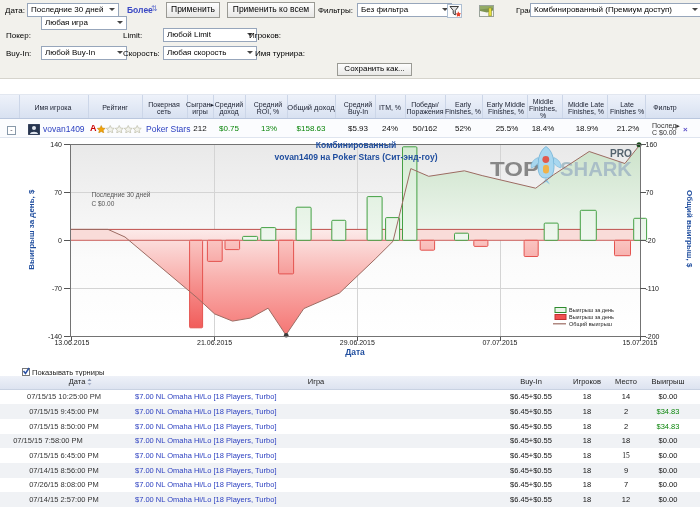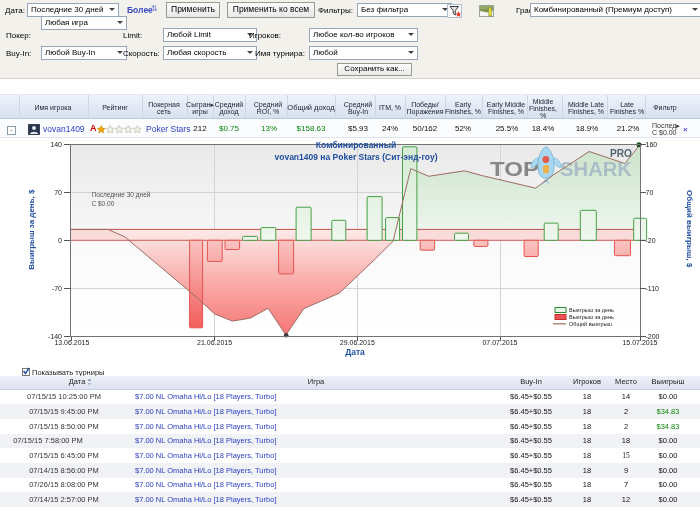--- a/index.html
+++ b/index.html
@@ -42,28 +42,26 @@
  <rect x="9.8" y="3" width="2.6" height="8" fill="#e8e23c" stroke="#8a8a30" stroke-width="0.6"></rect>
 </svg>
 <span class="abs lbl" style="left:492px;top:6px;padding-left:24px;">График:</span>
 <span class="sel" style="left:530px;top:3px;width:164px;">Комбинированный (Премиум доступ)<span class="ar"></span></span>
 
 <span class="abs lbl" style="left:6px;top:31px;">Покер:</span>
 <span class="sel" style="left:41px;top:16px;width:78px;">Любая игра<span class="ar"></span></span>
 <span class="abs lbl" style="left:123px;top:31px;">Limit:</span>
 <span class="sel" style="left:163px;top:28px;width:86px;">Любой Limit<span class="ar"></span></span>
 <span class="abs lbl" style="left:249px;top:31px;">Игроков:</span>
-<span class="sel" style="left:309px;top:28px;width:101px;">Любое кол-во игроков<span class="ar"></span></span>
 
 <span class="abs lbl" style="left:6px;top:49px;">Buy-In:</span>
 <span class="sel" style="left:41px;top:46px;width:78px;">Любой Buy-In<span class="ar"></span></span>
 <span class="abs lbl" style="left:123px;top:49px;">Скорость:</span>
 <span class="sel" style="left:163px;top:46px;width:86px;">Любая скорость<span class="ar"></span></span>
 <span class="abs lbl" style="left:255px;top:49px;">Имя турнира:</span>
-<span class="sel" style="left:309px;top:46px;width:101px;">Любой<span class="ar"></span></span>
 
 <span class="btn" style="left:337px;top:63px;width:73px;height:11px;font-size:8px;line-height:10px;">Сохранить как...</span>
 
 <div class="abs" style="left:0;top:94px;width:700px;height:23px;background:linear-gradient(#eef2fa,#d8e1f1);border-top:1px solid #e2e7f0;border-bottom:1px solid #bac7de;"></div>
 <svg class="abs" style="left:0;top:94px;" width="700" height="24" viewBox="0 0 700 24">
  <g stroke="#ccd6e8" stroke-width="1">
   <line x1="19.5" y1="1" x2="19.5" y2="24"></line>
         <line x1="88.5" y1="1" x2="88.5" y2="24"></line>
   <line x1="142.5" y1="1" x2="142.5" y2="24"></line>
         <line x1="187.5" y1="1" x2="187.5" y2="24"></line>

